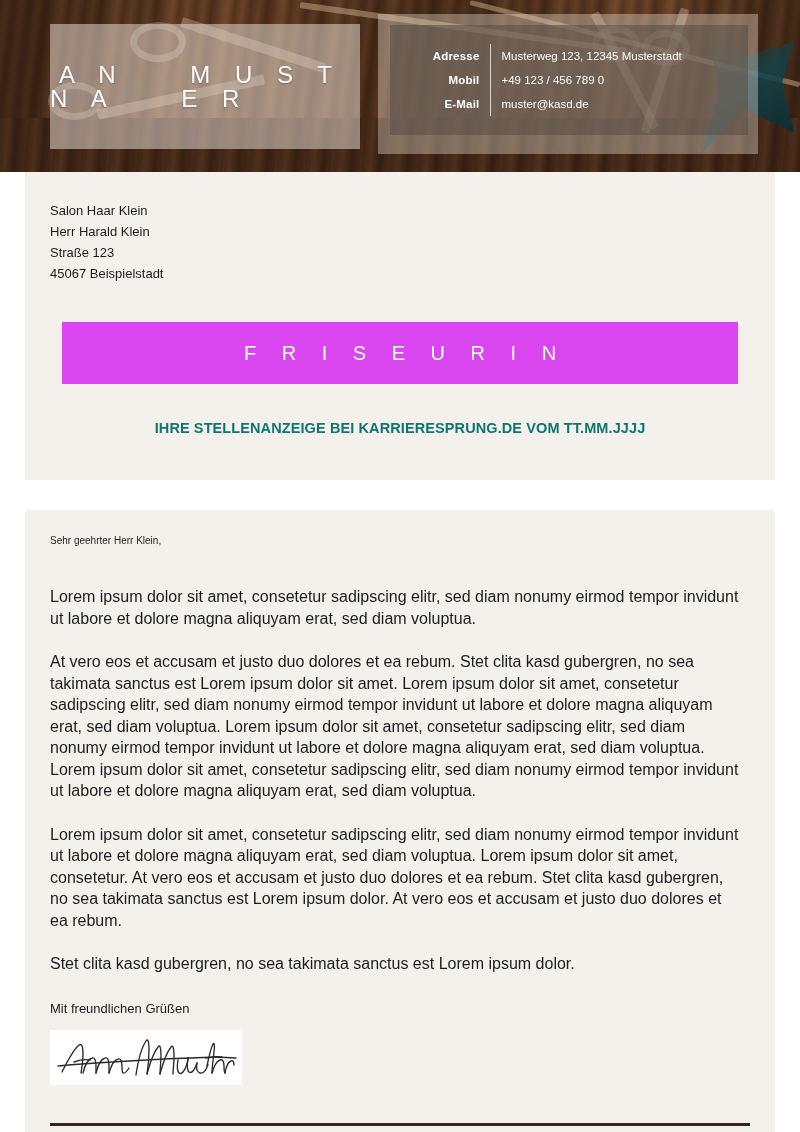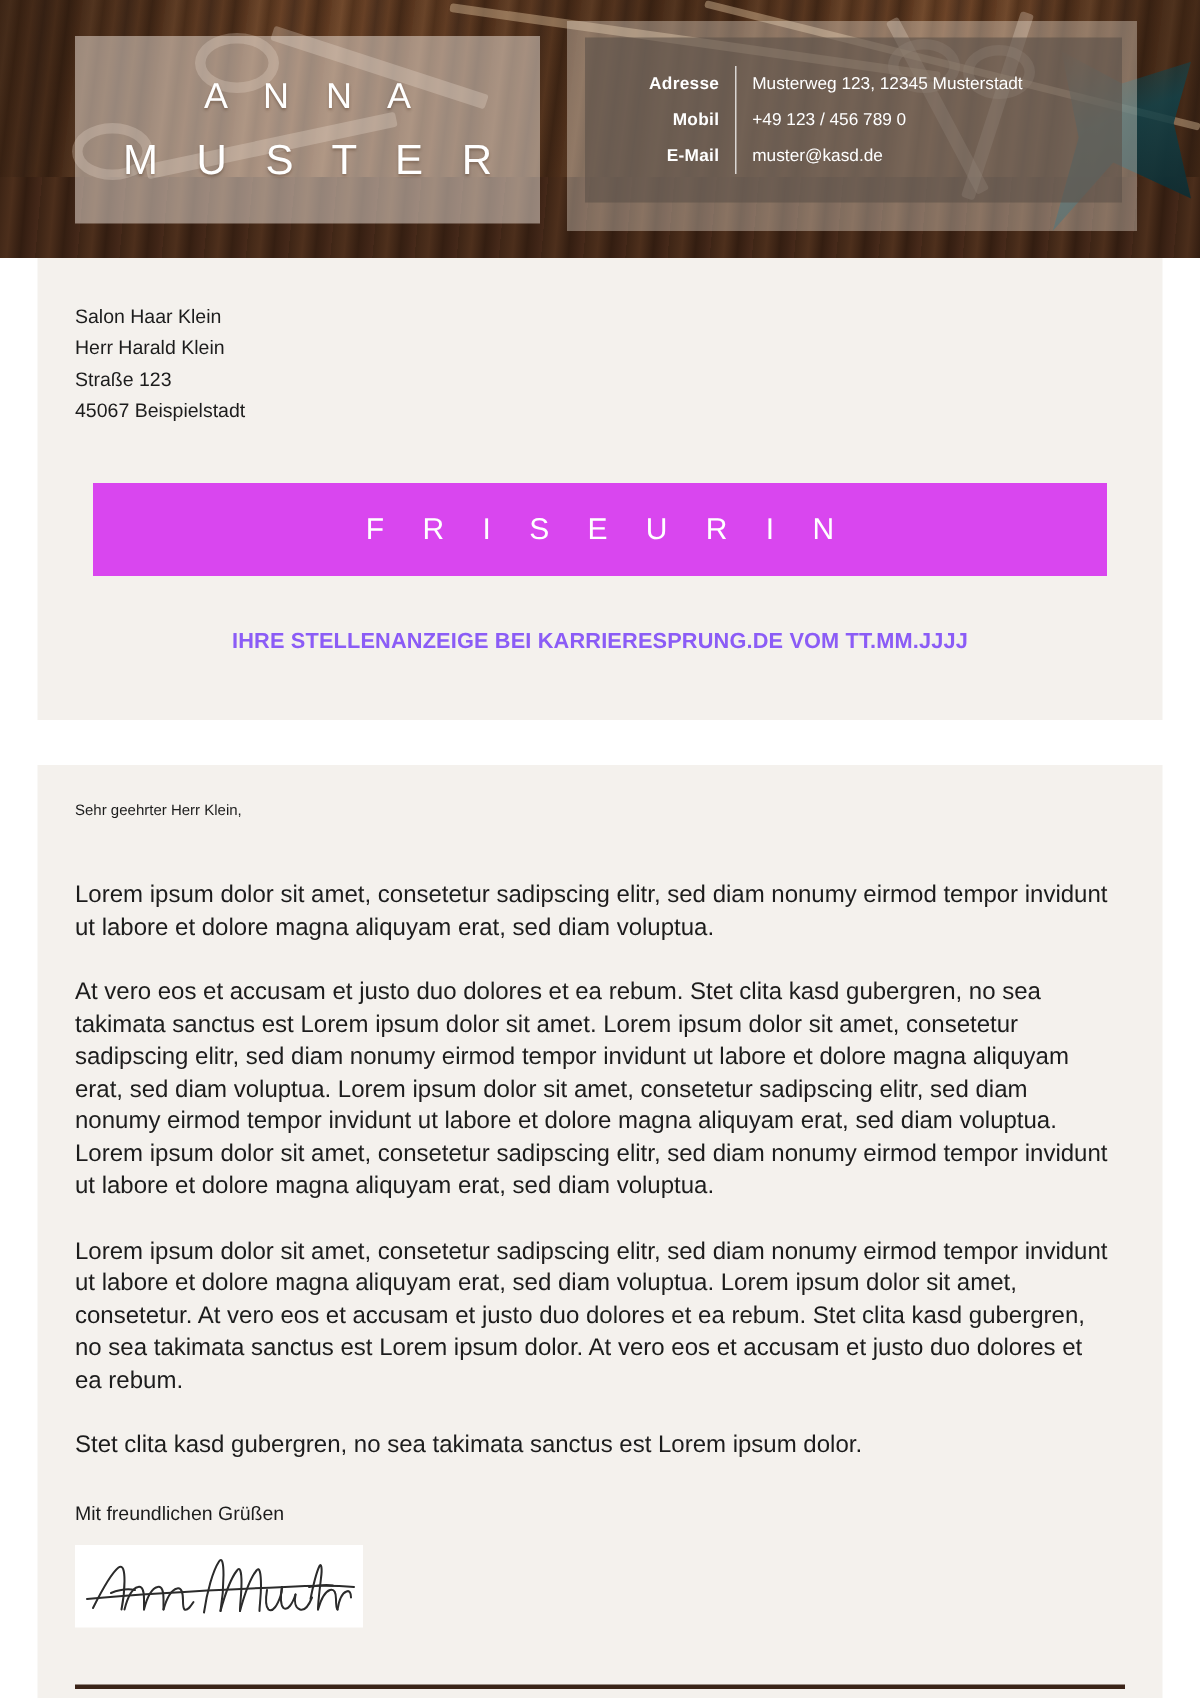--- a/index.html
+++ b/index.html
@@ -73,36 +73,36 @@
     border-radius: 2px;
   }
 
   
   .name-panel {
     position: absolute;
     left: 50px; top: 24px;
     width: 310px; height: 125px;
     background: rgba(236,225,214,0.52);
     display: flex;
-    flex-direction: column;
+    flex-direction: row;
     align-items: center;
     justify-content: center;
     gap: 16px;
   }
   .name-line {
     color: #ffffff;
     font-size: 24px;
     font-weight: 400;
     letter-spacing: 9px;
     text-indent: 9px;
     line-height: 1;
     text-shadow: 0 1px 2px rgba(60,35,18,0.35);
   }
   .name-first { font-size: 24px; }
-  .name-last  { font-size: 28px; }
+  .name-last  { font-size: 24px; }
 
   
   .contact-outer {
     position: absolute;
     left: 378px; top: 14px;
     width: 380px; height: 140px;
     background: rgba(236,225,214,0.38);
     padding: 11px 10px 19px 12px;
   }
   .contact-inner {
@@ -177,21 +177,21 @@
     font-size: 20px;
     letter-spacing: 10px;
     text-indent: 10px;
     font-weight: 400;
   }
 
   .subject-line {
     text-align: center;
     font-size: 14.5px;
     font-weight: bold;
-    color: #8b5cf6;
+    color: #0f766e;
     margin-top: 36px;
     letter-spacing: .1px;
   }
 
   .gap { height: 30px; background: #ffffff; }
 
   
   .block-letter {
     padding: 25px 0 0 0;
     min-height: 620px;

